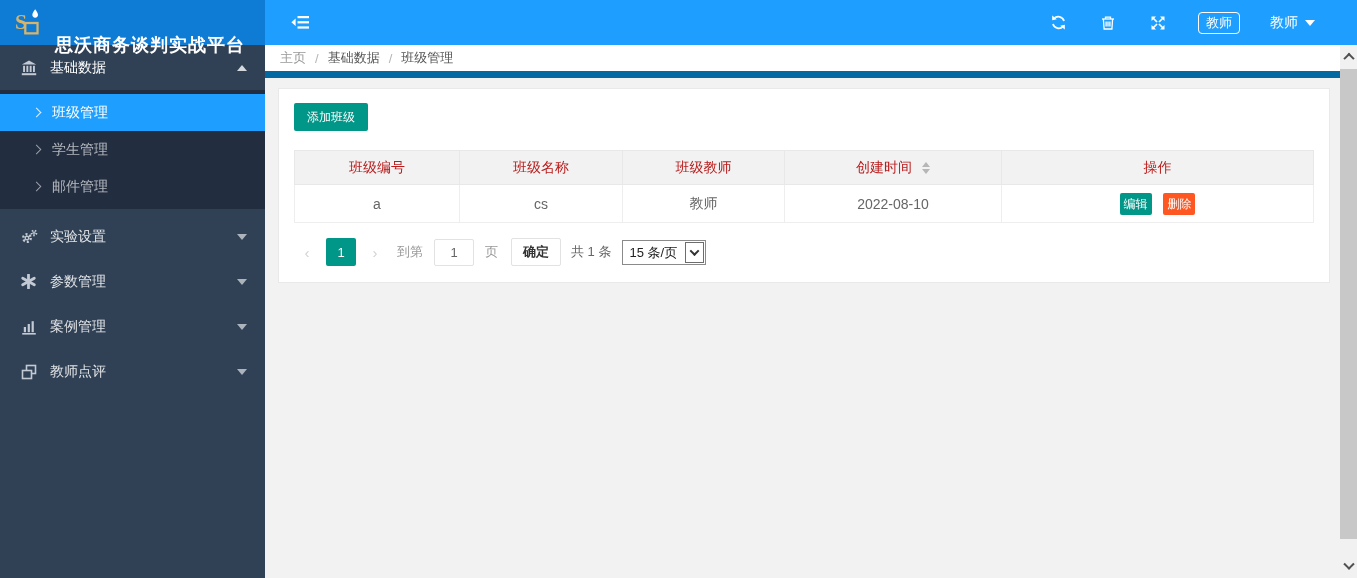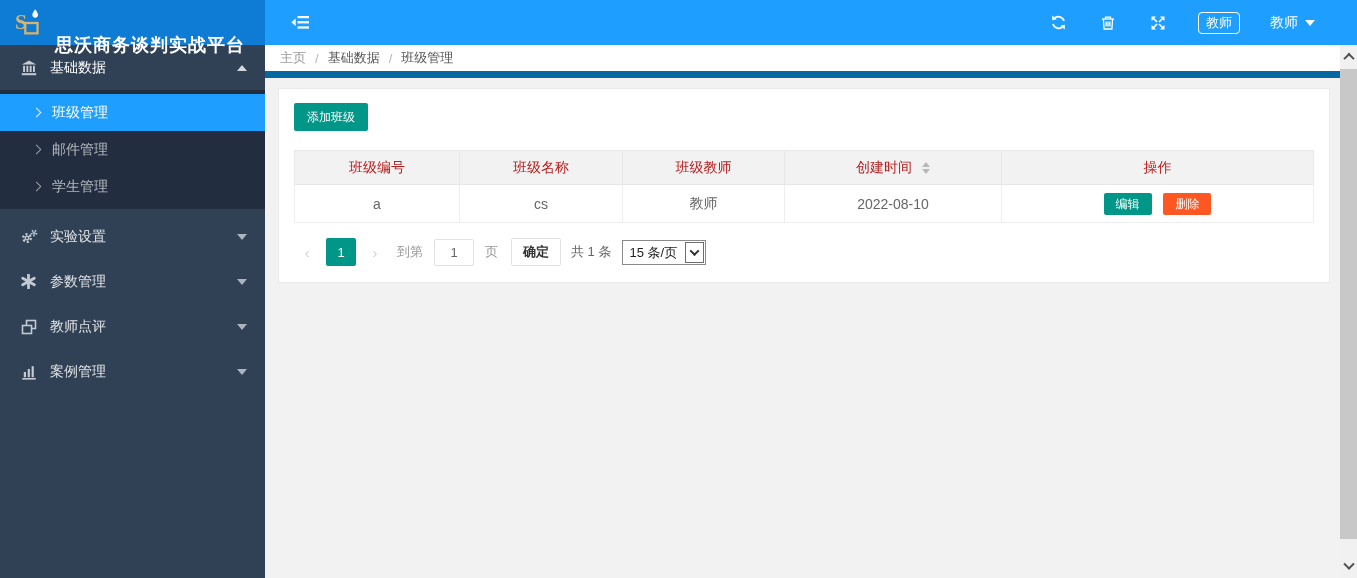--- a/index.html
+++ b/index.html
@@ -41,21 +41,21 @@
   .card { margin:10px 10px 0 13px; background:#fff; border:1px solid #e9e9e9; padding:14px 15px 16px; }
   .btn-add { display:inline-block; background:#009688; color:#fff; font-size:12px; padding:8px 13px; border:none; border-radius:2px; cursor:pointer; line-height:12px; }
 
   table.grid { width:100%; border-collapse:collapse; margin-top:19px; table-layout:fixed; }
   table.grid th { background:#f2f2f2; color:#b91c1c; font-weight:normal; font-size:14px; height:34px; border:1px solid #e8e8e8; }
   table.grid td { color:#666; font-size:14px; height:38px; text-align:center; border:1px solid #eee; background:#fff; }
   th.sortable { cursor:pointer; }
   .sort-wrap { display:inline-flex; flex-direction:column; gap:2px; margin-left:6px; vertical-align:middle; }
   .tri-up { width:0; height:0; border-left:4px solid transparent; border-right:4px solid transparent; border-bottom:5px solid #b6b6b6; }
   .tri-dn { width:0; height:0; border-left:4px solid transparent; border-right:4px solid transparent; border-top:5px solid #b6b6b6; }
-  .btn-edit, .btn-del { display:inline-block; color:#fff; font-size:12px; padding:5px 12px; border:none; border-radius:2px; cursor:pointer; line-height:12px;text-align:center; }
+  .btn-edit, .btn-del { display:inline-block; color:#fff; font-size:12px; padding:5px 4px; border:none; border-radius:2px; cursor:pointer; line-height:12px;text-align:center; }
   .btn-edit { background:#009688; margin-right:8px; }
   .btn-del { background:#FF5722; }
 
   
   .pager { display:flex; align-items:center; margin-top:15px; font-size:13px; color:#666; }
   .pg-prev, .pg-next { width:26px; height:28px; display:flex; align-items:center; justify-content:center; color:#d2d2d2; font-size:15px; cursor:pointer; background:#fff; }
   .pg-cur { min-width:30px; height:28px; display:flex; align-items:center; justify-content:center; background:#009688; color:#fff; border-radius:2px; margin:0 6px; cursor:pointer; }
   .pg-skip { color:#999; margin:0 9px; }
   .pg-input { width:40px; height:27px; border:1px solid #e2e2e2; text-align:center; color:#666; font-size:13px; margin:0 2px; border-radius:2px; outline:none; background:#fff; }
   .pg-btn { height:28px; border:1px solid #e2e2e2; background:#fff; color:#333; font-size:13px; font-weight:bold; padding:0 11px; margin:0 10px 0 4px; cursor:pointer; border-radius:2px; }
@@ -155,25 +155,25 @@
       <span class="nav-label" style="color:#fff;">基础数据</span>
       <span class="caret-up"></span>
     </div>
     <div class="submenu">
       <div class="sub-item active">
         <span class="chev"></span>
         <span>班级管理</span>
       </div>
       <div class="sub-item">
         <span class="chev"></span>
-        <span>邮件管理</span>
+        <span>学生管理</span>
       </div>
       <div class="sub-item">
         <span class="chev"></span>
-        <span>学生管理</span>
+        <span>邮件管理</span>
       </div>
     </div>
 
     <div class="nav-item" style="margin-top:5px;">
       <span class="nav-ic">
         <svg width="17" height="15" viewBox="0 0 18 16" fill="none" stroke="#c3cad4">
           <circle cx="6.3" cy="9.6" r="4" stroke-width="2.6" stroke-dasharray="2.1 2.1"></circle>
           <circle cx="6.3" cy="9.6" r="1.9" stroke-width="1.4"></circle>
           <circle cx="13.8" cy="4.2" r="2.6" stroke-width="2" stroke-dasharray="1.6 1.6"></circle>
           <circle cx="13.8" cy="4.2" r="1.1" stroke-width="1.1"></circle>
@@ -190,39 +190,39 @@
             <path d="M1.6 3.9 L12.4 10.1"></path>
             <path d="M12.4 3.9 L1.6 10.1"></path>
         </svg>
       </span>
       <span class="nav-label">参数管理</span>
       <span class="caret-dn"></span>
     </div>
 
     <div class="nav-item">
       <span class="nav-ic">
-        <svg width="16" height="16" viewBox="0 0 16 16">
-          <rect x="5.5" y="1.5" width="9" height="8" fill="none" stroke="#c3cad4" stroke-width="1.6"></rect>
-          <rect x="1.5" y="6.5" width="9" height="8" fill="#304156" stroke="#c3cad4" stroke-width="1.6"></rect>
-        </svg>
-      </span>
-      <span class="nav-label">教师点评</span>
-      <span class="caret-dn"></span>
-    </div>
-
-    <div class="nav-item">
-      <span class="nav-ic">
         <svg width="16" height="16" viewBox="0 0 16 16" fill="#c3cad4">
           <rect x="2.8" y="8" width="2.2" height="5.2"></rect>
           <rect x="6.7" y="5" width="2.2" height="8.2"></rect>
           <rect x="10.6" y="2.2" width="2.2" height="11"></rect>
           <rect x="1.2" y="14" width="13.6" height="1.6"></rect>
         </svg>
       </span>
       <span class="nav-label">案例管理</span>
+      <span class="caret-dn"></span>
+    </div>
+
+    <div class="nav-item">
+      <span class="nav-ic">
+        <svg width="16" height="16" viewBox="0 0 16 16">
+          <rect x="5.5" y="1.5" width="9" height="8" fill="none" stroke="#c3cad4" stroke-width="1.6"></rect>
+          <rect x="1.5" y="6.5" width="9" height="8" fill="#304156" stroke="#c3cad4" stroke-width="1.6"></rect>
+        </svg>
+      </span>
+      <span class="nav-label">教师点评</span>
       <span class="caret-dn"></span>
     </div>
   </div>
 
   <div class="crumbbar">
     <span class="crumb-home">主页</span>
     <span class="crumb-sep">/</span>
     <span class="crumb-mid">基础数据</span>
     <span class="crumb-sep">/</span>
     <span class="crumb-last">班级管理</span>

